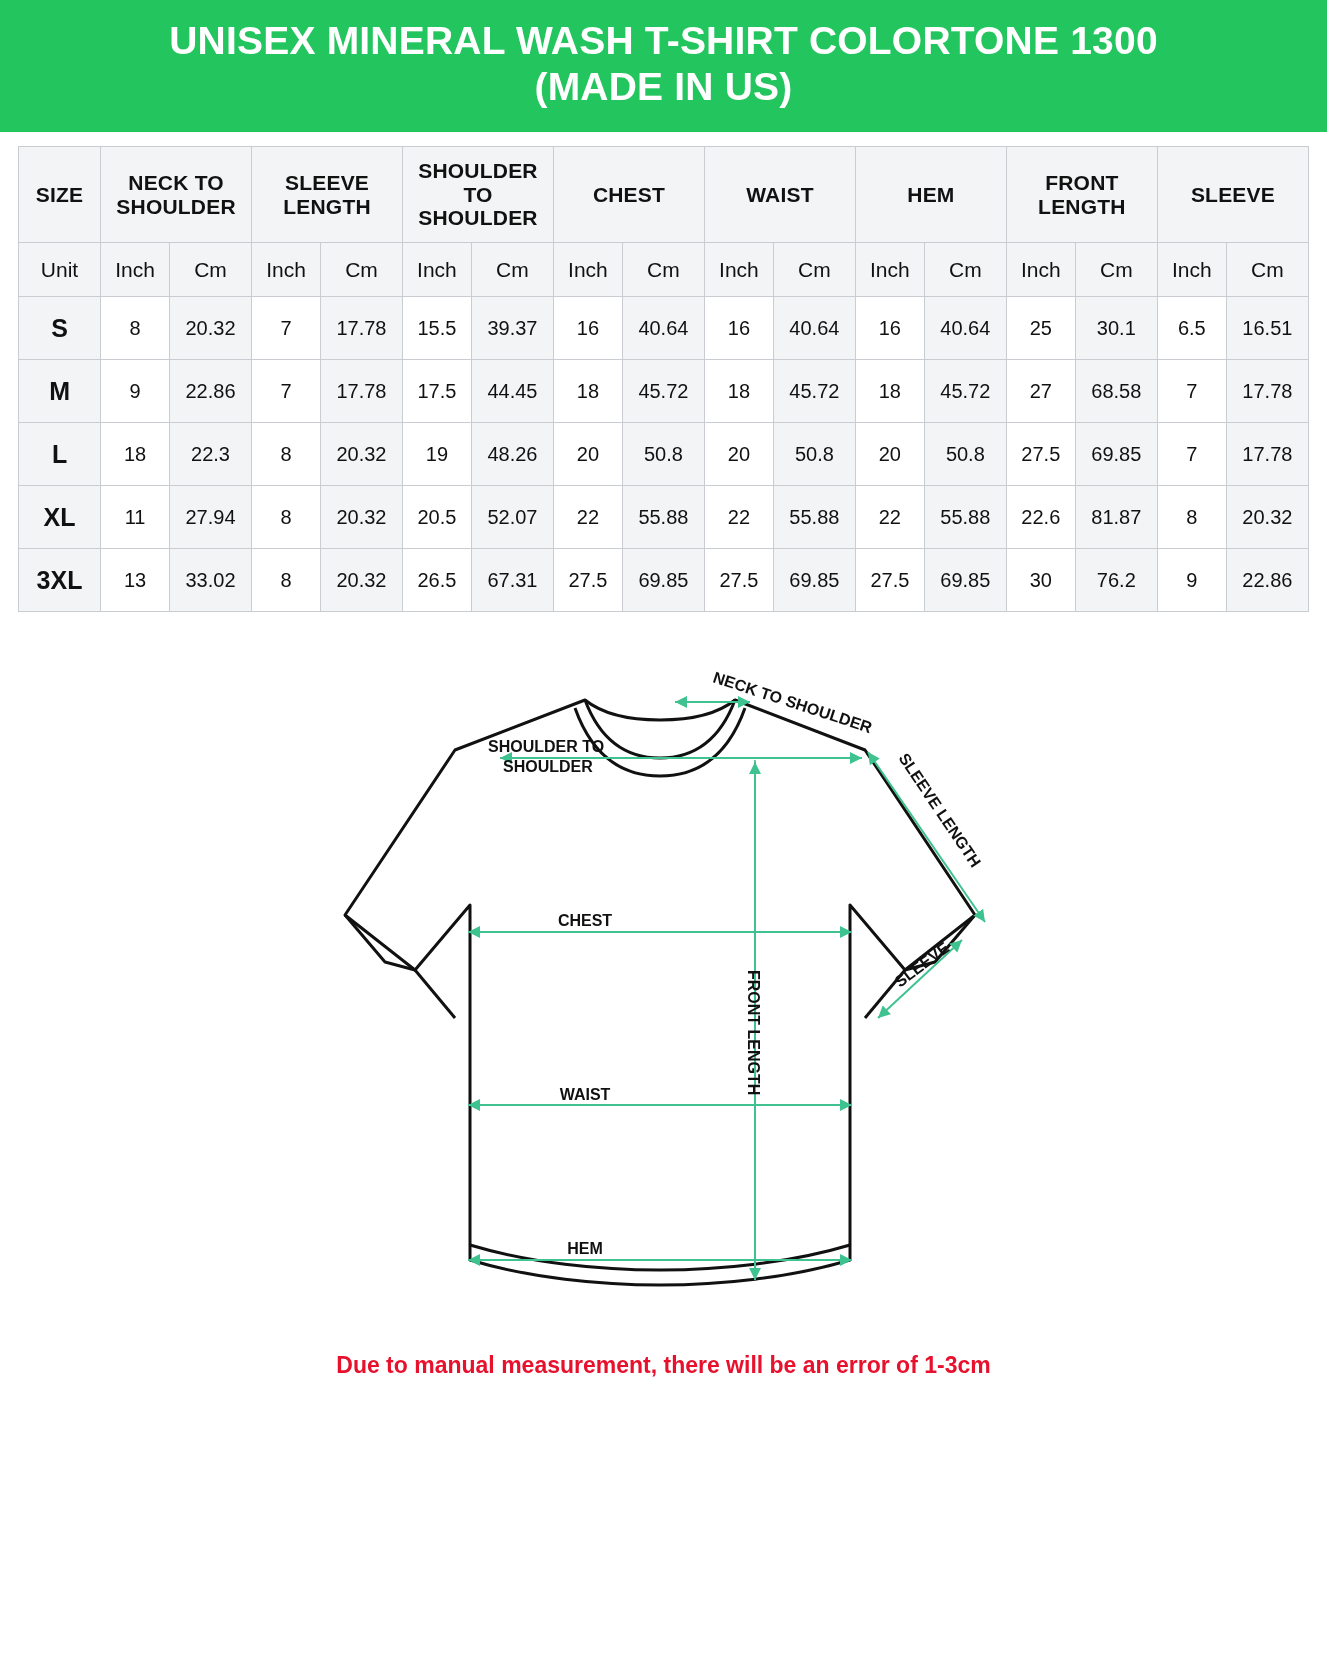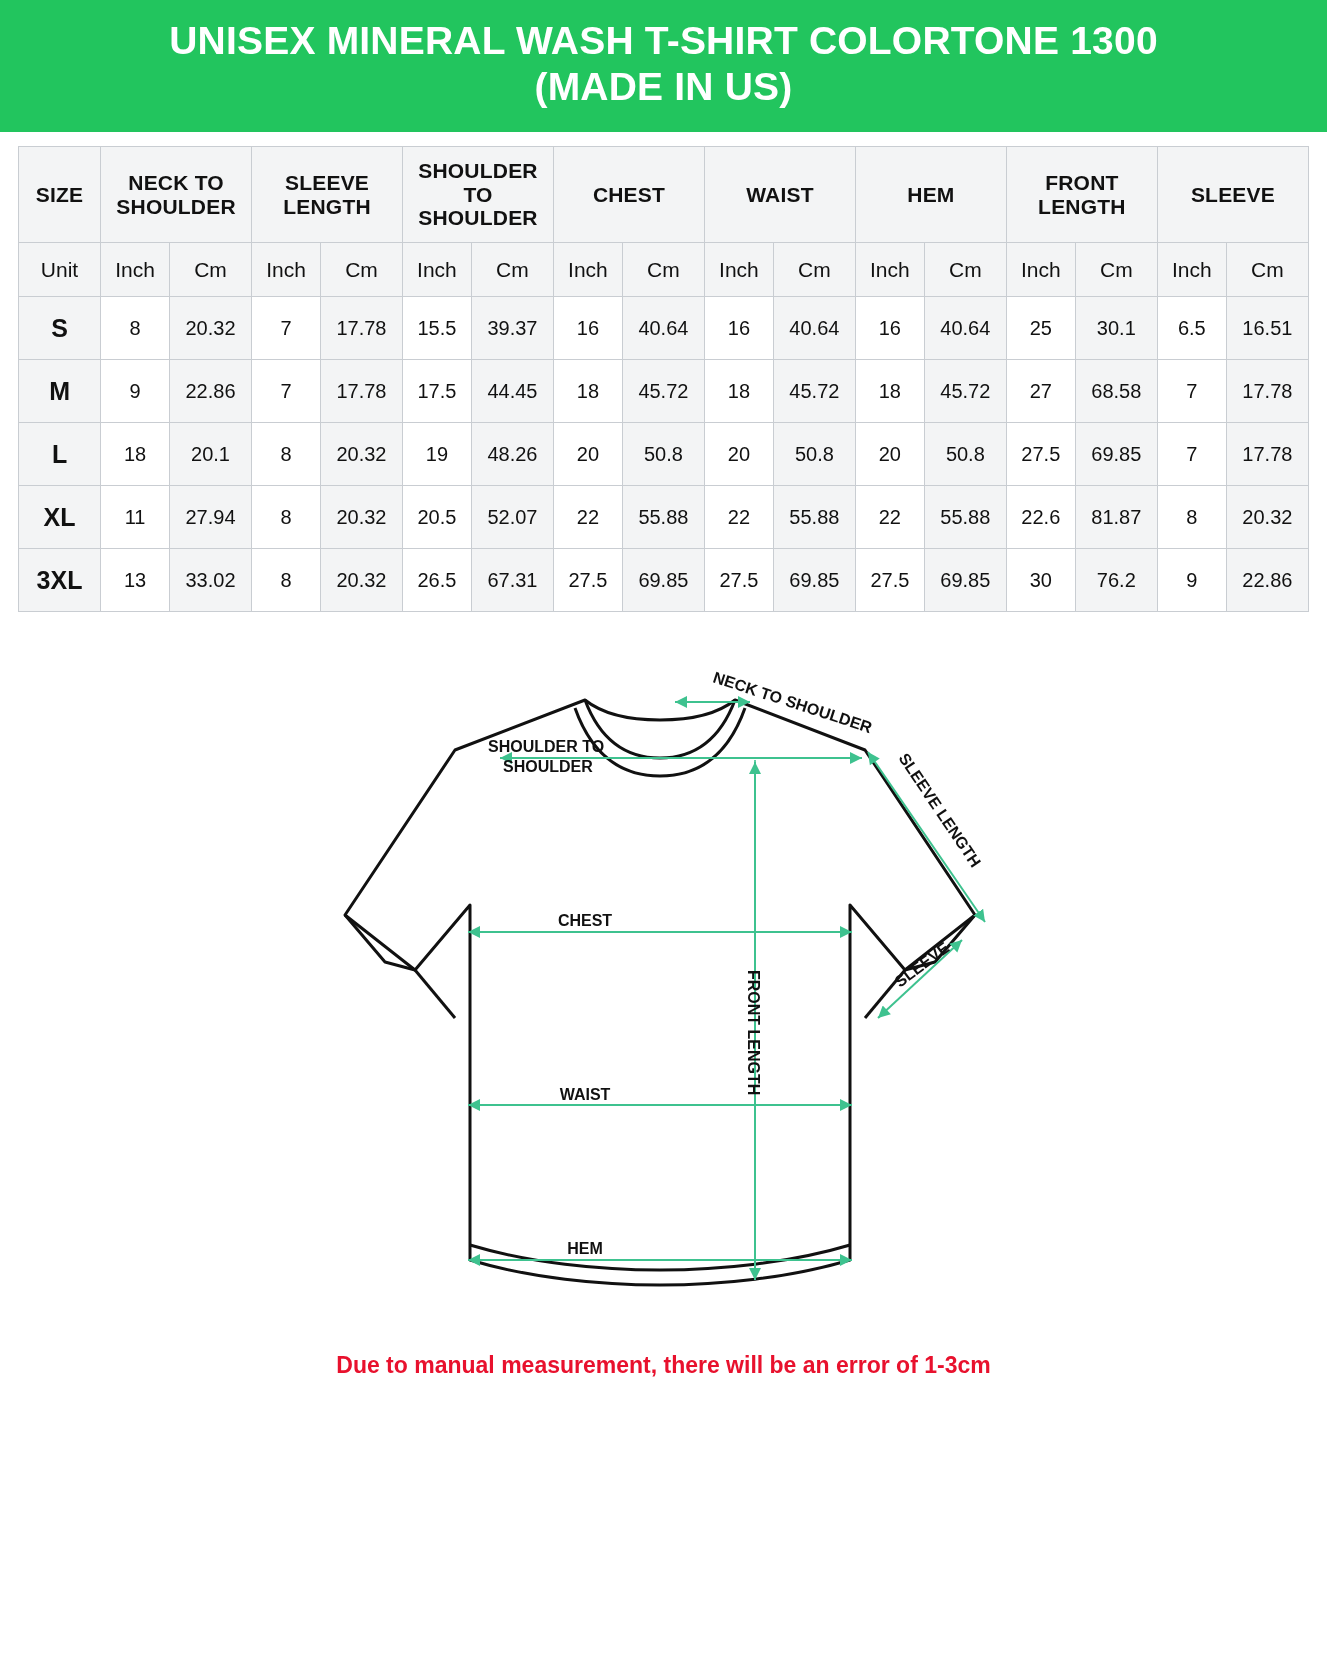--- a/index.html
+++ b/index.html
@@ -191,21 +191,21 @@
           <td>18</td>
           <td class="cm-cell">45.72</td>
           <td>27</td>
           <td class="cm-cell">68.58</td>
           <td>7</td>
           <td class="cm-cell">17.78</td>
         </tr>
         <tr>
           <td class="size-cell">L</td>
           <td>18</td>
-          <td class="cm-cell">20.1</td>
+          <td class="cm-cell">22.3</td>
           <td>8</td>
           <td class="cm-cell">20.32</td>
           <td>19</td>
           <td class="cm-cell">48.26</td>
           <td>20</td>
           <td class="cm-cell">50.8</td>
           <td>20</td>
           <td class="cm-cell">50.8</td>
           <td>20</td>
           <td class="cm-cell">50.8</td>

